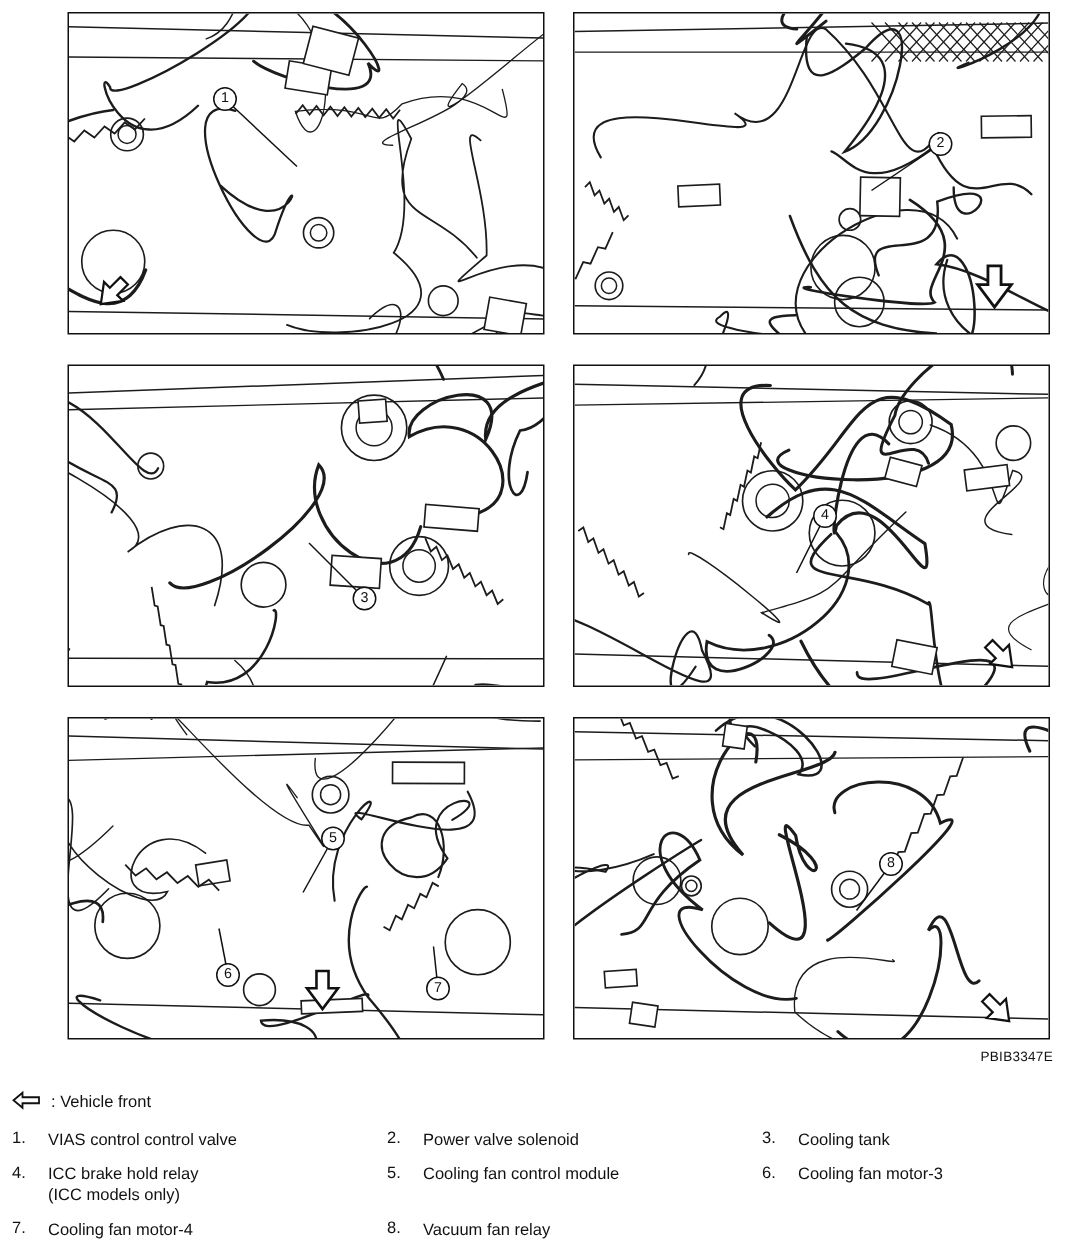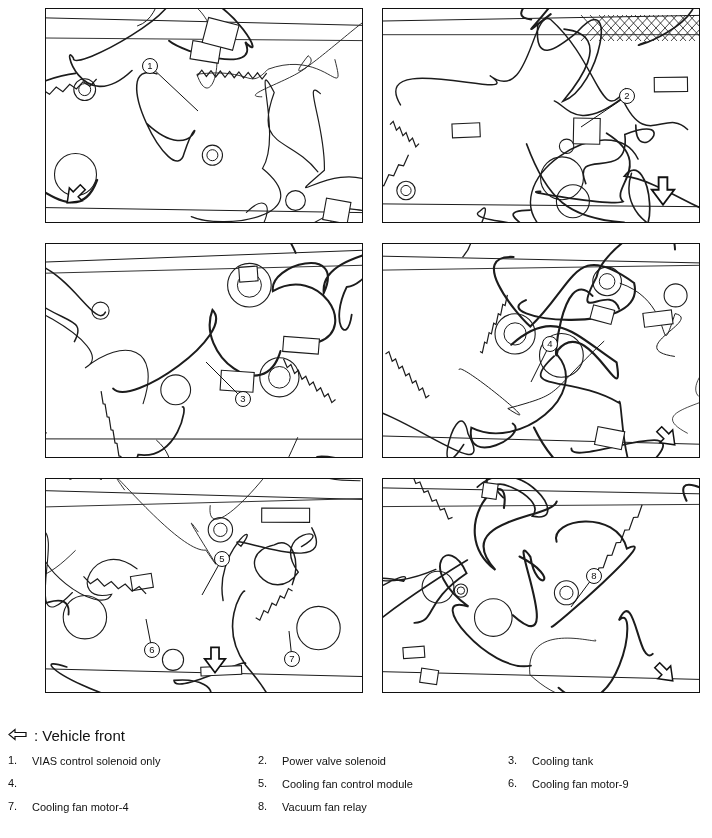--- a/index.html
+++ b/index.html
@@ -70,21 +70,21 @@
   .legend {
     position: absolute;
     left: 8px;
     top: 727px;
     width: 698px;
   }
   .vehicle-front {
     display: flex;
     align-items: center;
     gap: 6px;
-    font-size: 15px;
+    font-size: 11px;
     margin-bottom: 10px;
   }
   .legend-grid {
     display: grid;
     grid-template-columns: 250px 250px auto;
     row-gap: 9px;
     font-size: 11px;
   }
   .legend-item {
     display: flex;
@@ -328,54 +328,56 @@
           <polyline points="69.5,38.4 65.4,40.0 61.4,29.6 57.3,31.1 53.2,20.7 49.1,22.3 45.0,11.8 41.0,13.4 36.9,3.0 32.8,4.5 28.7,-5.9 24.6,-4.3" fill="none" stroke="#1c1c1c" stroke-width="1.2"></polyline>
           <line x1="211" y1="97" x2="188" y2="128" stroke="#111" stroke-width="1"></line>
         </svg>
         <div class="callout" style="left: 211px; top: 97px;">8</div>
         <svg class="dir-arrow" viewBox="0 0 30 30" style="left: 267px; top: 179px; transform: rotate(-45deg) scale(1);">
           <polygon points="11.5,4 18.5,4 18.5,14 24,14 15,26 6,14 11.5,14" fill="#fff" stroke="#111" stroke-width="1.5"></polygon>
         </svg>
       </div>
   </div>
 
+  <div class="figure-code">PBIB3347E</div>
 
   <div class="legend">
     <div class="vehicle-front">
       <span>
         <svg width="20" height="13" viewBox="0 0 20 13">
           <polygon points="7,1.5 7,4.5 18,4.5 18,8.5 7,8.5 7,11.5 1,6.5" fill="#fff" stroke="#111" stroke-width="1.2"></polygon>
         </svg>
       </span>
       <span>: Vehicle front</span>
     </div>
 
     <div class="legend-grid">
       <div class="legend-item">
         <span class="li-num">1.</span>
-        <span class="li-label"><span>VIAS control solenoid only</span><span class="li-sub"></span></span>
+        <span class="li-label"><span>VIAS control control valve</span><span class="li-sub"></span></span>
       </div>
       <div class="legend-item">
         <span class="li-num">2.</span>
         <span class="li-label"><span>Power valve solenoid</span><span class="li-sub"></span></span>
       </div>
       <div class="legend-item">
         <span class="li-num">3.</span>
         <span class="li-label"><span>Cooling tank</span><span class="li-sub"></span></span>
       </div>
       <div class="legend-item">
         <span class="li-num">4.</span>
+        <span class="li-label"><span>ICC brake hold relay</span><span class="li-sub">(ICC models only)</span></span>
       </div>
       <div class="legend-item">
         <span class="li-num">5.</span>
         <span class="li-label"><span>Cooling fan control module</span><span class="li-sub"></span></span>
       </div>
       <div class="legend-item">
         <span class="li-num">6.</span>
-        <span class="li-label"><span>Cooling fan motor-9</span><span class="li-sub"></span></span>
+        <span class="li-label"><span>Cooling fan motor-3</span><span class="li-sub"></span></span>
       </div>
       <div class="legend-item">
         <span class="li-num">7.</span>
         <span class="li-label"><span>Cooling fan motor-4</span><span class="li-sub"></span></span>
       </div>
       <div class="legend-item">
         <span class="li-num">8.</span>
         <span class="li-label"><span>Vacuum fan relay</span><span class="li-sub"></span></span>
       </div>
     </div>

